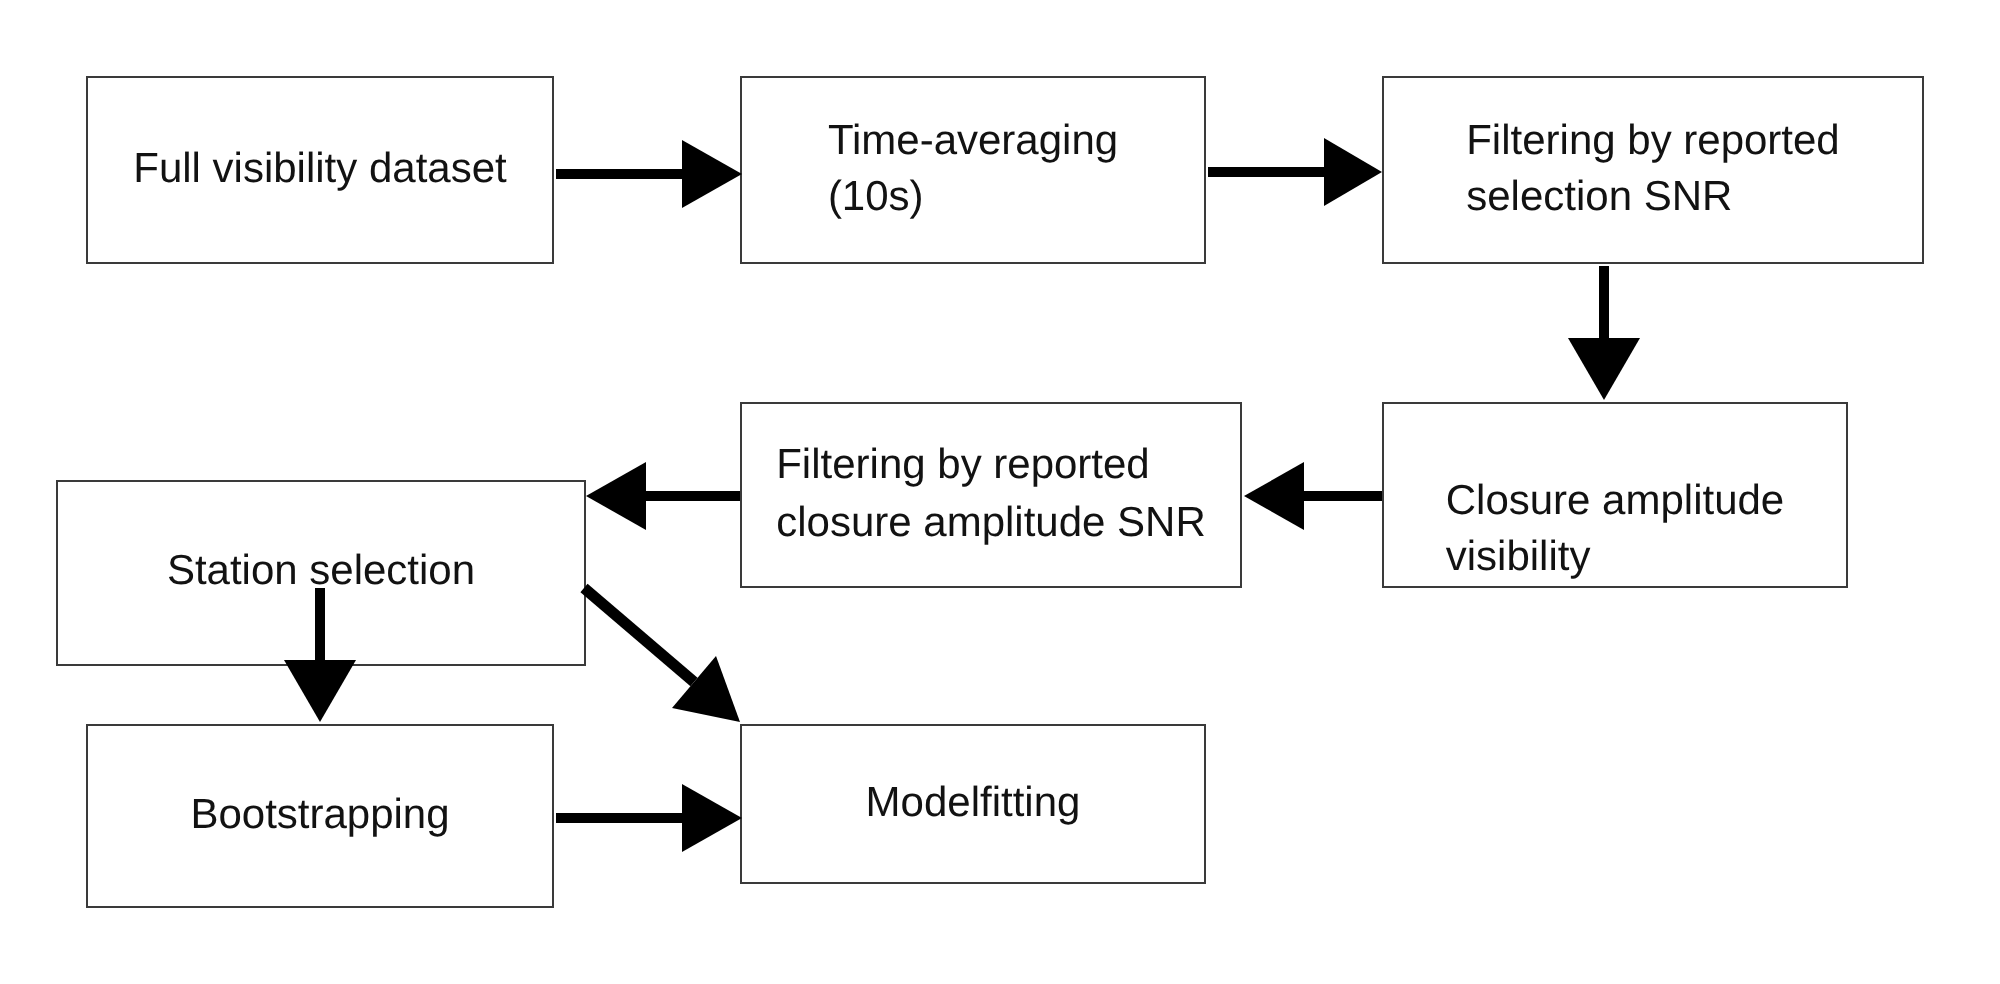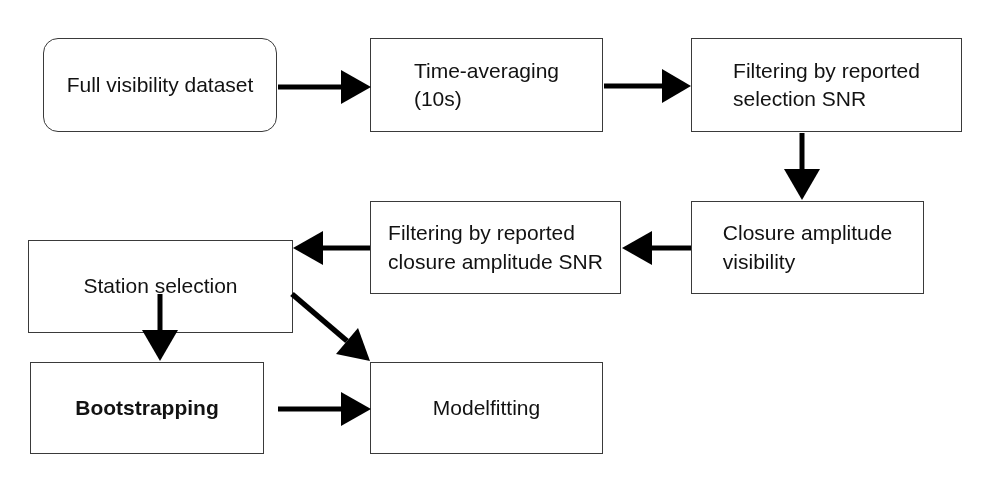--- a/index.html
+++ b/index.html
@@ -53,67 +53,67 @@
   svg.connectors polygon {
     fill: #000000;
     stroke: none;
   }
 </style>
 </head>
 <body>
 
 <div class="canvas">
 
-  <div class="node" style="left:43px; top:38px; width:234px; height:94px;border-radius:15px;">
+  <div class="node" style="left:43px; top:38px; width:234px; height:94px;">
     <div class="label">
       <span>Full visibility dataset</span>
     </div>
   </div>
 
   <div class="node" style="left:370px; top:38px; width:233px; height:94px;align-items:center;">
     <div class="label multi">
       <span>Time-averaging</span>
       <span>(10s)</span>
     </div>
   </div>
 
   <div class="node" style="left:691px; top:38px; width:271px; height:94px;">
     <div class="label multi">
       <span>Filtering by reported</span>
       <span>selection SNR</span>
     </div>
   </div>
 
-  <div class="node" style="left:691px; top:201px; width:233px; height:93px;">
+  <div class="node" style="left:691px; top:201px; width:233px; height:93px;align-items:flex-end;">
     <div class="label multi">
       <span>Closure amplitude</span>
       <span>visibility</span>
     </div>
   </div>
 
   <div class="node" style="left:370px; top:201px; width:251px; height:93px;">
     <div class="label multi">
       <span>Filtering by reported</span>
       <span>closure amplitude SNR</span>
     </div>
   </div>
 
   <div class="node" style="left:28px; top:201px; width:265px; height:93px;margin-top:39px;">
     <div class="label">
       <span>Station selection</span>
     </div>
   </div>
 
-  <div class="node" style="left:30px; top:362px; width:234px; height:92px;font-weight:bold;">
+  <div class="node" style="left:43px; top:362px; width:234px; height:92px;">
     <div class="label">
       <span>Bootstrapping</span>
     </div>
   </div>
 
-  <div class="node" style="left:370px; top:362px; width:233px; height:92px;">
+  <div class="node" style="left:370px; top:362px; width:233px; height:80px;">
     <div class="label">
       <span>Modelfitting</span>
     </div>
   </div>
 
   <svg class="connectors" viewBox="0 0 1000 492">
 
     <g>
       <line x1="278" y1="87" x2="343" y2="87"></line>
       <polygon points="341,70 341,104 371,87"></polygon>

